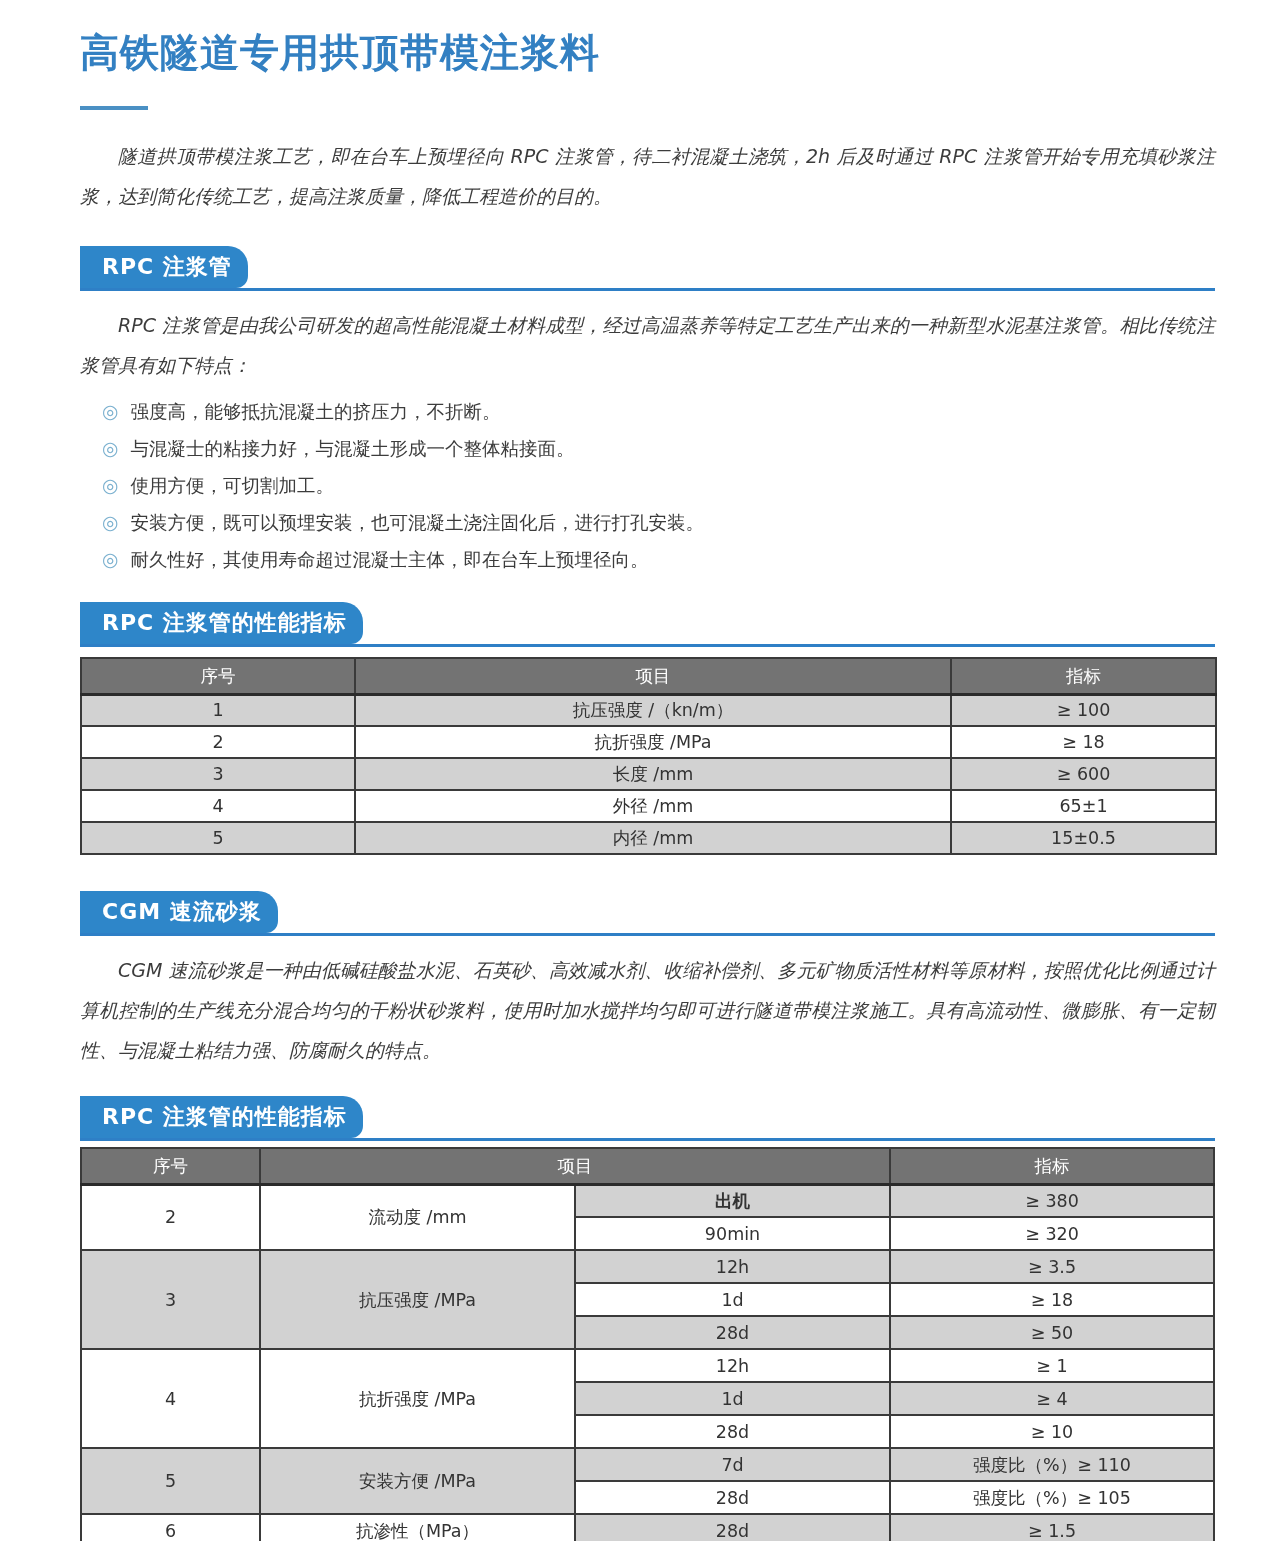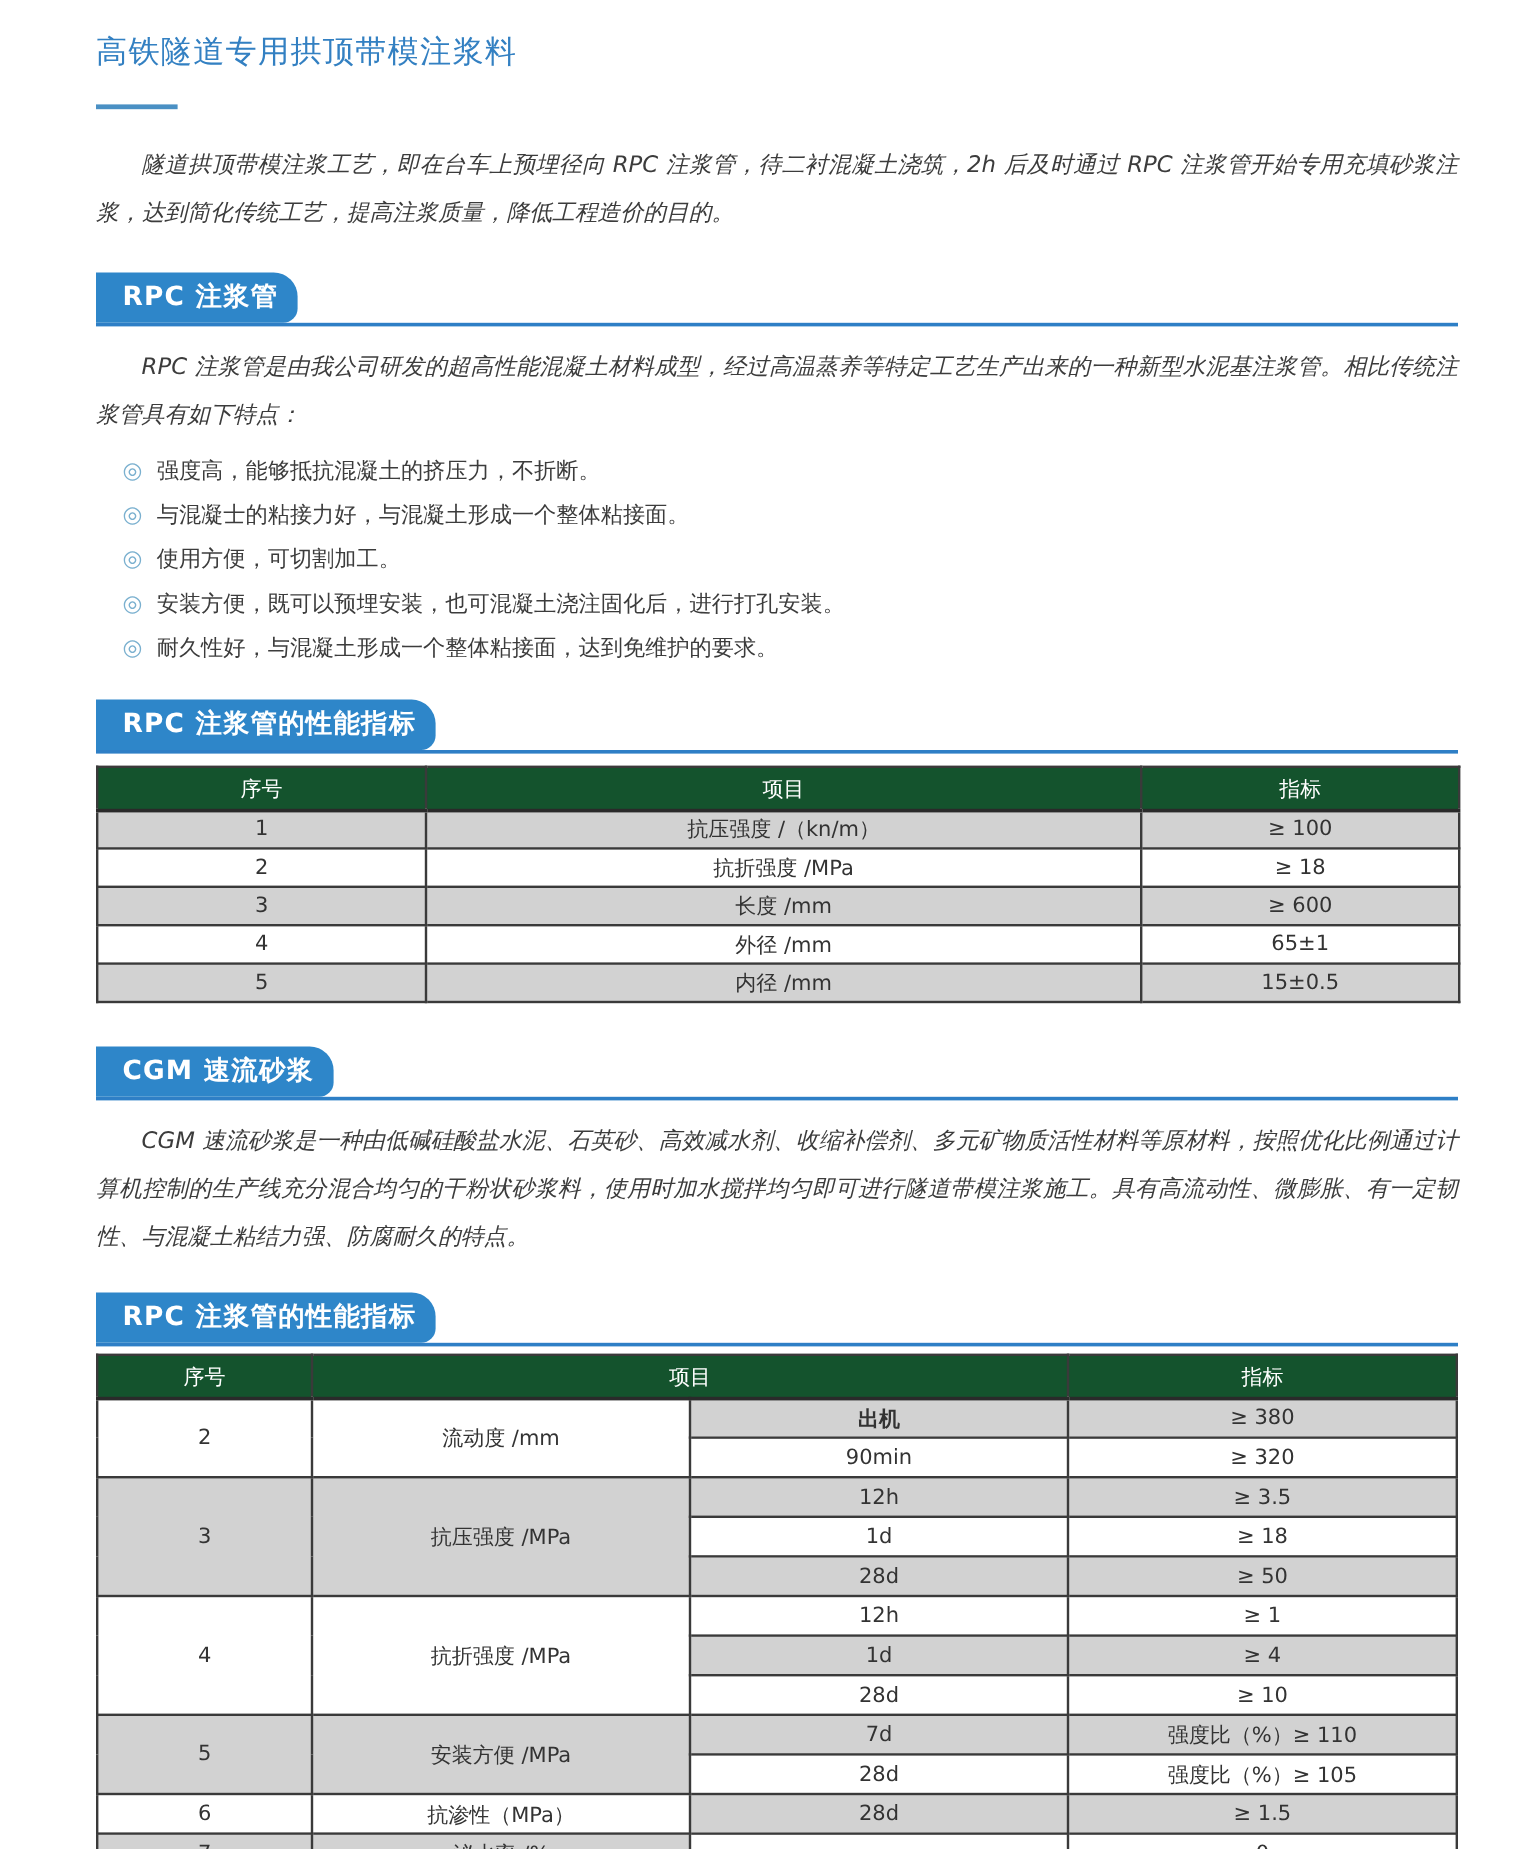--- a/index.html
+++ b/index.html
@@ -7,21 +7,21 @@
   body {
     width:1280px; height:1541px; overflow:hidden;
     font-family:"DejaVu Sans","Liberation Sans",sans-serif;
     color:#3c3c3c;
   }
   .content { width:1135px; margin-left:80px; }
 
   
   .page-title {
     padding-top:26px;
-    font-size:26px; font-weight:normal; color:#3380c2;
+    font-size:39px; font-weight:bold; color:#3380c2;
     letter-spacing:1px;
   }
   .title-underline {
     width:68px; height:4px; background:#4a90c4; margin-top:26px;
   }
 
   
   .para {
     margin-top:26px;
     font-size:19px; line-height:40px; text-align:justify;
@@ -47,21 +47,21 @@
   }
   .bullet-mark { color:#7ab0cf; font-size:19px; margin-right:12px; }
 
   
   table { border-collapse:collapse; table-layout:fixed; width:1135px; margin-top:10px; }
   th, td {
     border:2px solid #3a3a3a; text-align:center; vertical-align:middle;
     font-size:17.5px; color:#333333; overflow:hidden; white-space:nowrap;
   }
   th {
-    background:#14532d; color:#ffffff; font-weight:normal;
+    background:#737373; color:#ffffff; font-weight:normal;
     height:36px; border-bottom:3px solid #2a2a2a;
   }
   .t1 td { height:32px; }
   .t2 td { height:33px; }
   .bg-gray { background:#d2d2d2; }
   .bg-white { background:#ffffff; }
 
   .t1 .a1 { width:274px; } .t1 .a2 { width:596px; } .t1 .a3 { width:265px; }
   .t2 .c1 { width:179px; } .t2 .c2 { width:397px;border-radius:32px; } .t2 .c3 { width:235px;font-weight:bold; } .t2 .c4 { width:324px; }
 </style>
@@ -92,21 +92,21 @@
     <div class="bullet-item">
       <span class="bullet-mark">◎</span>
       <span>使用方便，可切割加工。</span>
     </div>
     <div class="bullet-item">
       <span class="bullet-mark">◎</span>
       <span>安装方便，既可以预埋安装，也可混凝土浇注固化后，进行打孔安装。</span>
     </div>
     <div class="bullet-item">
       <span class="bullet-mark">◎</span>
-      <span>耐久性好，与混凝土形成一个整体粘接面，达到免维护的要求。</span>
+      <span>耐久性好，其使用寿命超过混凝士主体，即在台车上预埋径向。</span>
     </div>
   </div>
 
   <div class="section-bar" style="margin-top:24px;">
     <span class="section-tab">RPC 注浆管的性能指标</span>
   </div>
 
   <table class="t1">
     <tbody>
         <tr>

